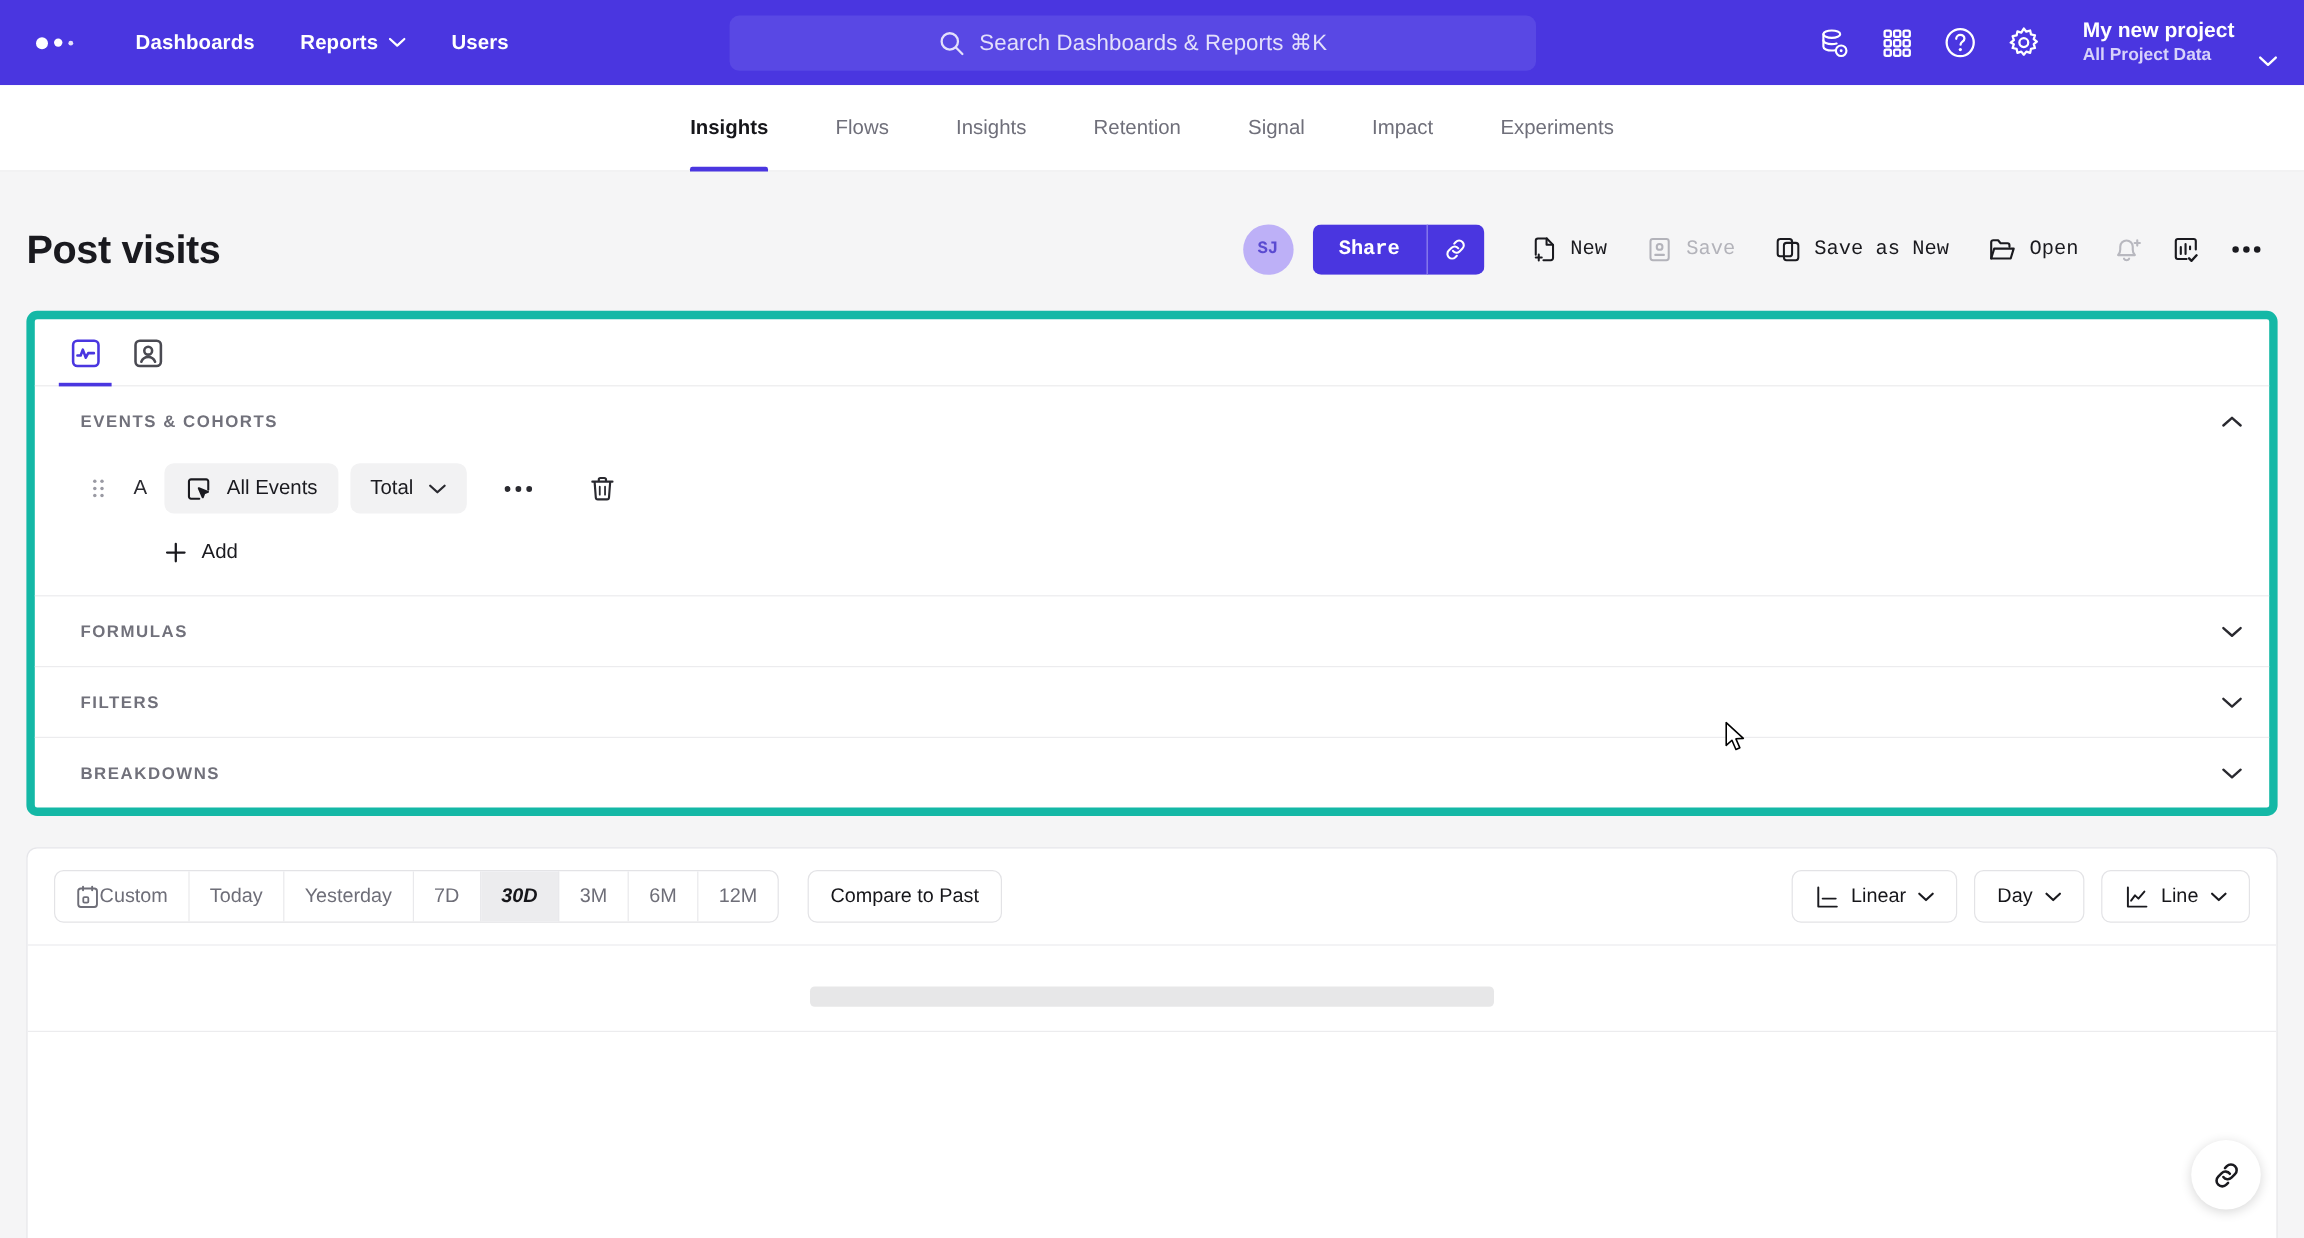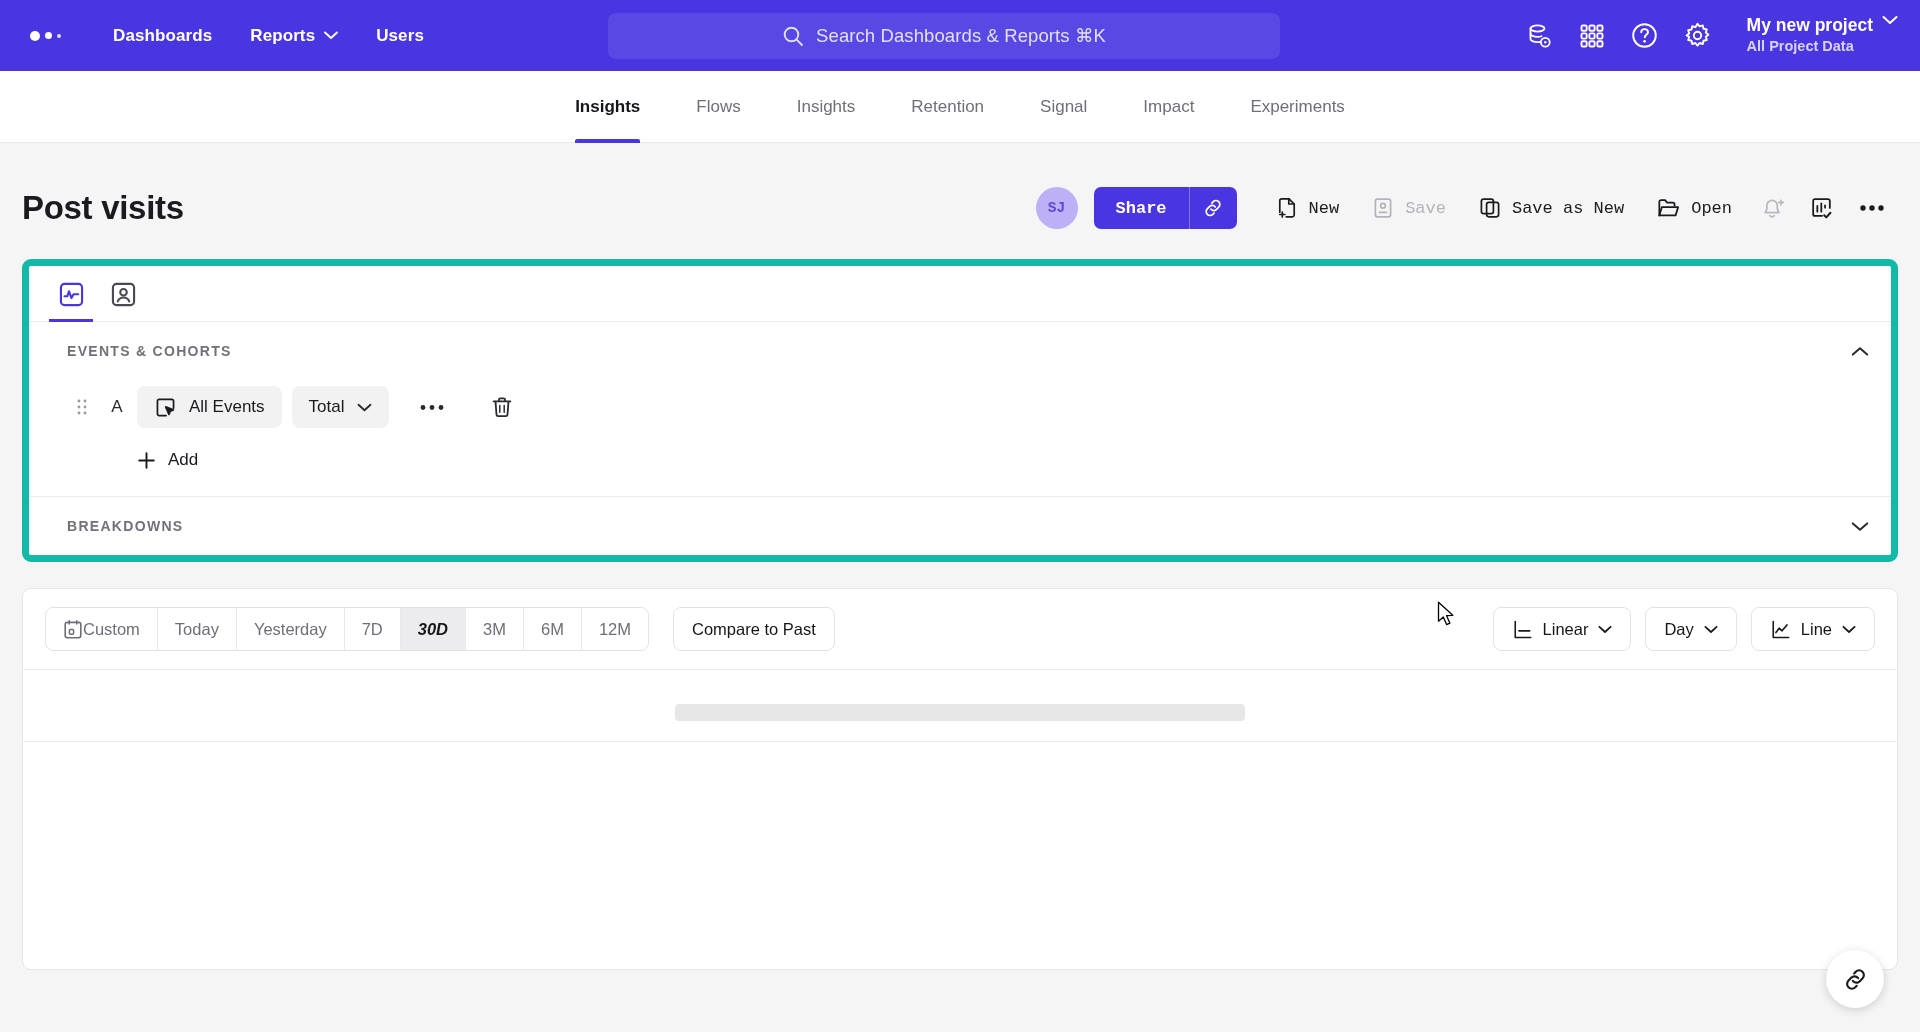--- a/index.html
+++ b/index.html
@@ -57,21 +57,21 @@
     letter-spacing: .1px;
     white-space: nowrap;
   }
 
   .top-right {
     margin-left: auto;
     display: flex; align-items: center; gap: 26px;
   }
   .ticon { cursor: pointer; display: flex; align-items: center; justify-content: center; }
   .project {
-    display: flex; align-items: flex-start; gap: 9px;
+    display: flex; align-items: flex-end; gap: 20px;
     cursor: pointer; margin-left: 10px;
   }
   .project-text { text-align: left; }
   .project-name { color: #fff; font-size: 17.5px; font-weight: 700; line-height: 1.25; white-space: nowrap; }
   .project-sub  { color: #d7d2fa; font-size: 14.5px; font-weight: 700; line-height: 1.3; white-space: nowrap; }
 
   
   .subnav {
     height: 72px;
     background: #fff;
@@ -487,21 +487,41 @@
 
         <div class="addrow">
           <svg width="19" height="19" viewBox="0 0 19 19">
             <path d="M9.5 2.2v14.6M2.2 9.5h14.6" stroke="#1a1a1f" stroke-width="1.9" stroke-linecap="round"></path>
           </svg>
           <span>Add</span>
         </div>
       </div>
     </div>
 
-
+    <div class="section">
+      <div class="sechead">
+        <span class="seclabel">FORMULAS</span>
+        <span class="chev">
+          <svg width="18" height="11" viewBox="0 0 18 11">
+              <path d="M1.8 2.4L9 8.8l7.2-6.4" stroke="#2a2a30" stroke-width="2" fill="none" stroke-linecap="round" stroke-linejoin="round"></path>
+            </svg>
+        </span>
+      </div>
+    </div>
+
+    <div class="section">
+      <div class="sechead">
+        <span class="seclabel">FILTERS</span>
+        <span class="chev">
+          <svg width="18" height="11" viewBox="0 0 18 11">
+              <path d="M1.8 2.4L9 8.8l7.2-6.4" stroke="#2a2a30" stroke-width="2" fill="none" stroke-linecap="round" stroke-linejoin="round"></path>
+            </svg>
+        </span>
+      </div>
+    </div>
 
     <div class="section">
       <div class="sechead">
         <span class="seclabel">BREAKDOWNS</span>
         <span class="chev">
           <svg width="18" height="11" viewBox="0 0 18 11">
               <path d="M1.8 2.4L9 8.8l7.2-6.4" stroke="#2a2a30" stroke-width="2" fill="none" stroke-linecap="round" stroke-linejoin="round"></path>
             </svg>
         </span>
       </div>

